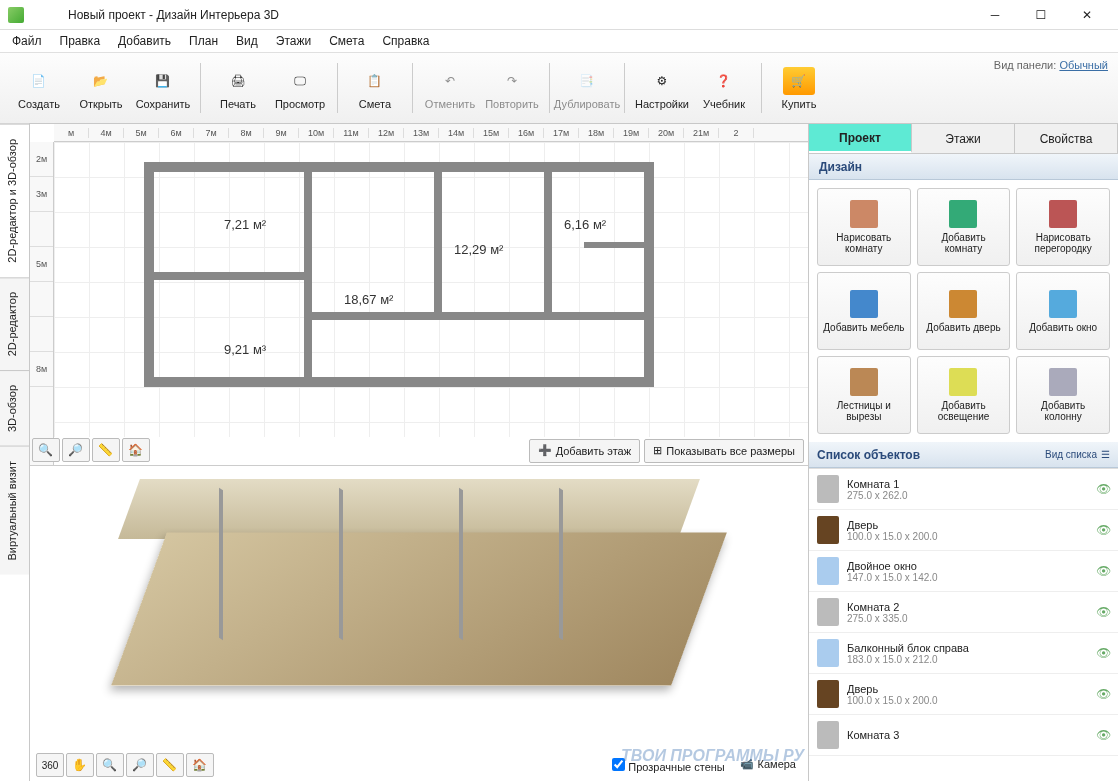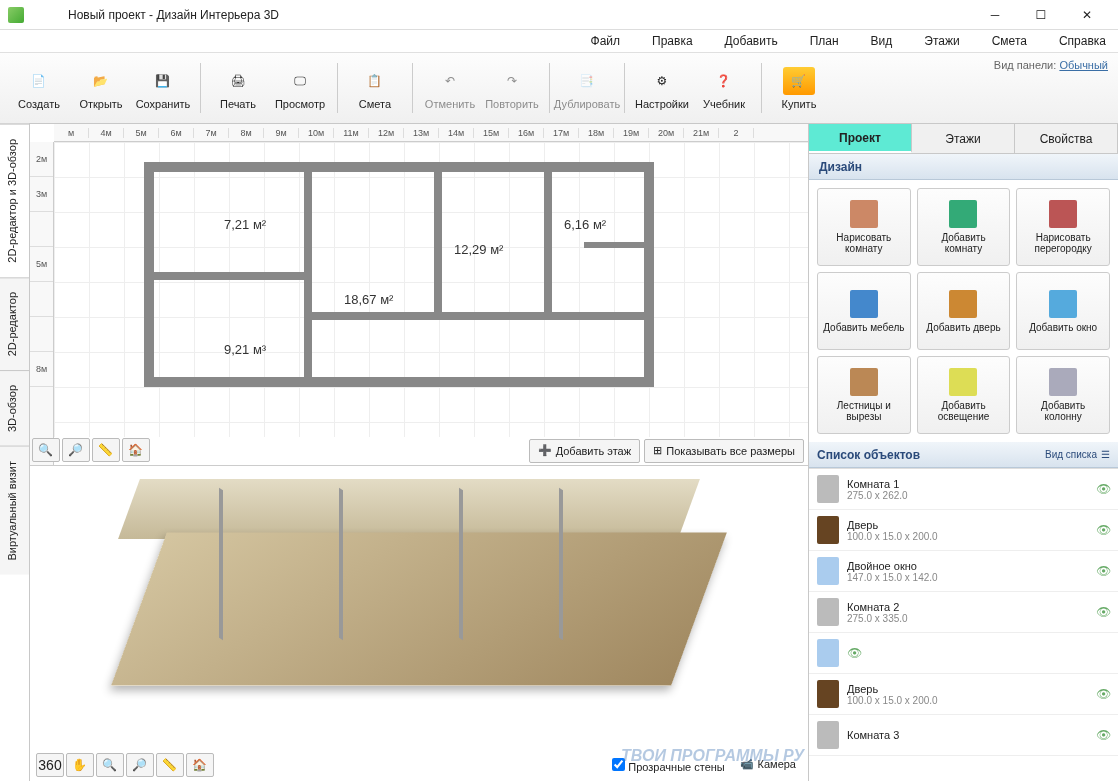--- a/index.html
+++ b/index.html
@@ -2,21 +2,21 @@
 <html><head>
 <meta charset="utf-8">
 <style>
 * { box-sizing: border-box; margin: 0; padding: 0; font-family: Tahoma, Arial, sans-serif; }
 body { width: 1118px; height: 781px; background: #fff; overflow: hidden; font-size: 12px; color: #222; }
 .titlebar { height: 30px; display: flex; align-items: center; padding: 0 8px; border-bottom: 1px solid #ddd; gap: 38px; }
 .titlebar-icon { width: 16px; height: 16px; margin-right: 6px; background: linear-gradient(135deg,#8c6,#4a3); border-radius: 2px; }
 .titlebar-title { flex: 1; font-size: 12px; }
 .win-btns { display: flex; gap: 0; }
 .win-btn { width: 46px; height: 30px; display: flex; align-items: center; justify-content: center; cursor: pointer; }
-.menubar { height: 22px; display: flex; align-items: center; padding: 0 4px; gap: 16px; justify-content: flex-end; }
+.menubar { height: 22px; display: flex; align-items: center; padding: 0 4px; gap: 2px; }
 .menu-item { padding: 2px 8px; cursor: pointer; }
 .toolbar { height: 72px; display: flex; align-items: center; padding: 4px 8px; border-top: 1px solid #e0e0e0; border-bottom: 1px solid #c8c8c8; background: linear-gradient(#fdfdfd,#f0f0f0); position: relative; }
 .tool-btn { display: flex; flex-direction: column; align-items: center; justify-content: center; width: 62px; height: 60px; cursor: pointer; border-radius: 3px; }
 .tool-btn.disabled { opacity: 0.5; cursor: default; }
 .tool-btn.yellow .tool-icon { background: linear-gradient(#ffcc33,#ff9900); border-radius: 3px; }
 .tool-icon { width: 32px; height: 28px; display: flex; align-items: center; justify-content: center; }
 .tool-lbl { font-size: 11px; margin-top: 3px; }
 .sep { width: 1px; height: 50px; background: #ccc; margin: 0 6px; }
 .panel-toggle { position: absolute; right: 10px; top: 6px; font-size: 11px; color: #666; }
 .panel-toggle a { color: #3a6ea5; text-decoration: underline; cursor: pointer; }
@@ -236,21 +236,21 @@
         <div class="iso-box">
           <div class="iso-walls"></div>
           <div class="iso-floor"></div>
           <div class="iso-wall-v" style="left:120px;top:10px"></div>
           <div class="iso-wall-v" style="left:240px;top:10px"></div>
           <div class="iso-wall-v" style="left:360px;top:10px"></div>
           <div class="iso-wall-v" style="left:460px;top:10px"></div>
         </div>
       </div>
       <div class="bottom-tools">
-        <div class="ctool" style="font-size:14px">360</div>
+        <div class="ctool" style="font-size:10px">360</div>
         <div class="ctool">✋</div>
         <div class="ctool">🔍</div>
         <div class="ctool">🔎</div>
         <div class="ctool">📏</div>
         <div class="ctool">🏠</div>
       </div>
       <div class="bottom-checks">
         <label><input type="checkbox" checked="" style=""> <span>Прозрачные стены</span></label>
         <label>📹 <span>Камера</span></label>
       </div>
@@ -337,20 +337,24 @@
         <div class="obj-item">
           <div class="obj-icon" style="background:#bbb"></div>
           <div class="obj-text">
             <div class="obj-name">Комната 2</div>
             <div class="obj-dims">275.0 x 335.0</div>
           </div>
           <div class="obj-eye">👁</div>
         </div>
         <div class="obj-item">
           <div class="obj-icon" style="background:#ace"></div>
+          <div class="obj-text">
+            <div class="obj-name">Балконный блок справа</div>
+            <div class="obj-dims">183.0 x 15.0 x 212.0</div>
+          </div>
           <div class="obj-eye">👁</div>
         </div>
         <div class="obj-item">
           <div class="obj-icon" style="background:#642"></div>
           <div class="obj-text">
             <div class="obj-name">Дверь</div>
             <div class="obj-dims">100.0 x 15.0 x 200.0</div>
           </div>
           <div class="obj-eye">👁</div>
         </div>

